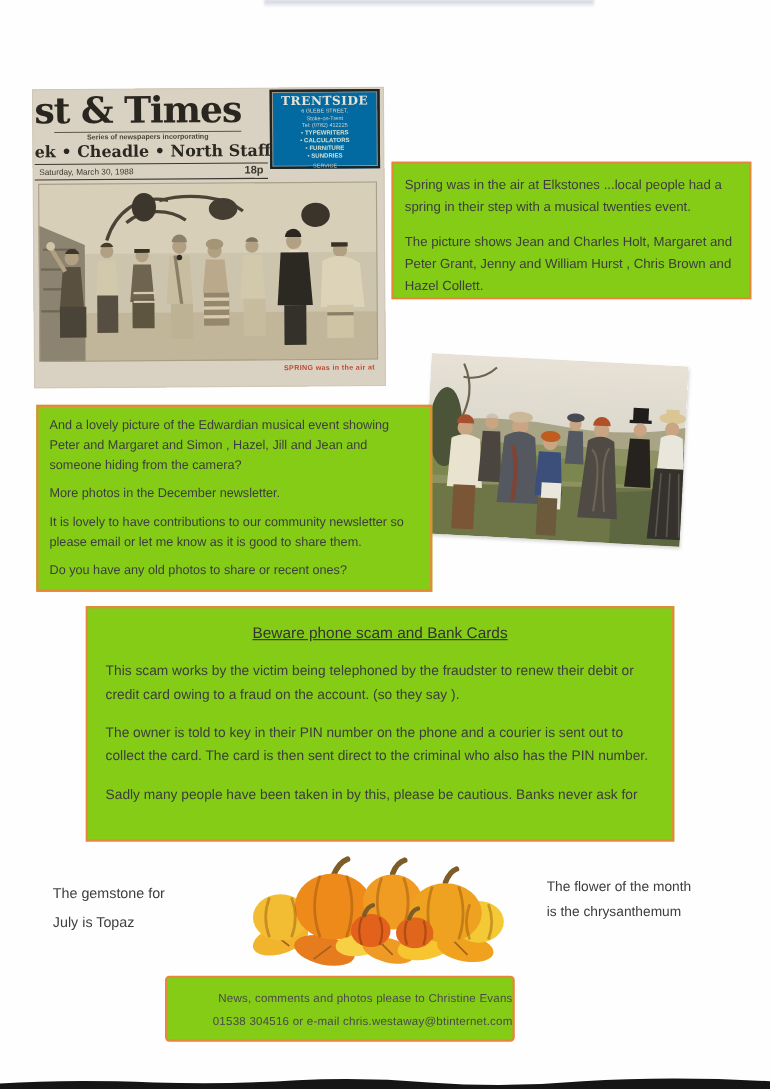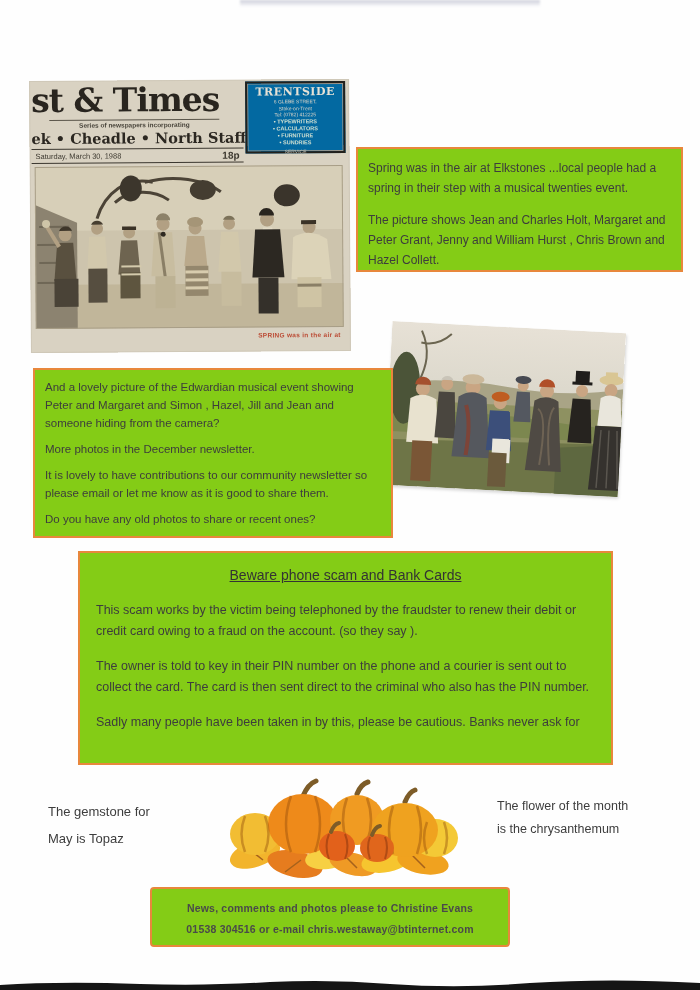--- a/index.html
+++ b/index.html
@@ -45,22 +45,22 @@
   .scam{left:78px;top:551px;width:535px;height:214px;padding:10px 16px;font-size:12.5px;line-height:21px;}
   .scam p{margin:0 0 14px 0;}
   .scam-title{text-align:center;font-size:14px;text-decoration:underline;margin:2px 0 14px 0;color:#333;}
 
   .gem{position:absolute;left:48px;top:798px;font-size:13px;line-height:27px;}
   .flower{position:absolute;left:497px;top:795px;font-size:12.5px;line-height:23px;}
 
   .pumpkins{position:absolute;left:225px;top:762px;}
   .color-photo{position:absolute;left:388px;top:327px;transform:rotate(3deg);
                box-shadow:1px 2px 3px rgba(0,0,0,.15);}
-  .contact{left:150px;top:887px;width:360px;height:60px;border-radius:4px;
-           text-align:center;font-size:10.5px;color:#4a4a4a;padding-top:13px;font-weight:bold;}
+  .contact{left:150px;top:887px;width:318px;height:60px;border-radius:4px;
+           text-align:right;font-size:10.5px;color:#4a4a4a;padding-top:13px;}
   .contact div{margin-bottom:9px;letter-spacing:.2px;}
   .bottom-bar{position:absolute;left:0;bottom:0;}
 </style>
 </head>
 <body>
 
 <div class="page">
   <div class="smudge"></div>
 
 
@@ -234,21 +234,21 @@
 
   <div class="obox scam">
     <div class="scam-title">Beware phone scam and Bank Cards</div>
     <p>This scam works by the victim being telephoned by the fraudster to renew their debit or credit card owing to a fraud on the account. (so they say ).</p>
     <p>The owner is told to key in their PIN number on the phone and a courier is sent out to collect the card. The card is then sent direct to the criminal who also has the PIN number.</p>
     <p>Sadly many people have been taken in by this, please be cautious. Banks never ask for</p>
   </div>
 
   <div class="gem">
     <div>The gemstone for</div>
-    <div>May is Topaz</div>
+    <div>July is Topaz</div>
   </div>
 
   <svg class="pumpkins" width="235" height="118" viewBox="0 0 235 118">
     <g>
       <ellipse cx="30" cy="92" rx="26" ry="13" fill="#f2b42c" transform="rotate(-18 30 92)"></ellipse>
       <ellipse cx="70" cy="102" rx="28" ry="13" fill="#e67c1e" transform="rotate(12 70 102)"></ellipse>
       <ellipse cx="102" cy="96" rx="22" ry="11" fill="#f7d043" transform="rotate(-8 102 96)"></ellipse>
       <ellipse cx="128" cy="102" rx="24" ry="11" fill="#ef9a25" transform="rotate(14 128 102)"></ellipse>
       <ellipse cx="162" cy="98" rx="26" ry="12" fill="#f6c52f" transform="rotate(-12 162 98)"></ellipse>
       <ellipse cx="198" cy="100" rx="26" ry="12" fill="#f0a21f" transform="rotate(10 198 100)"></ellipse>

